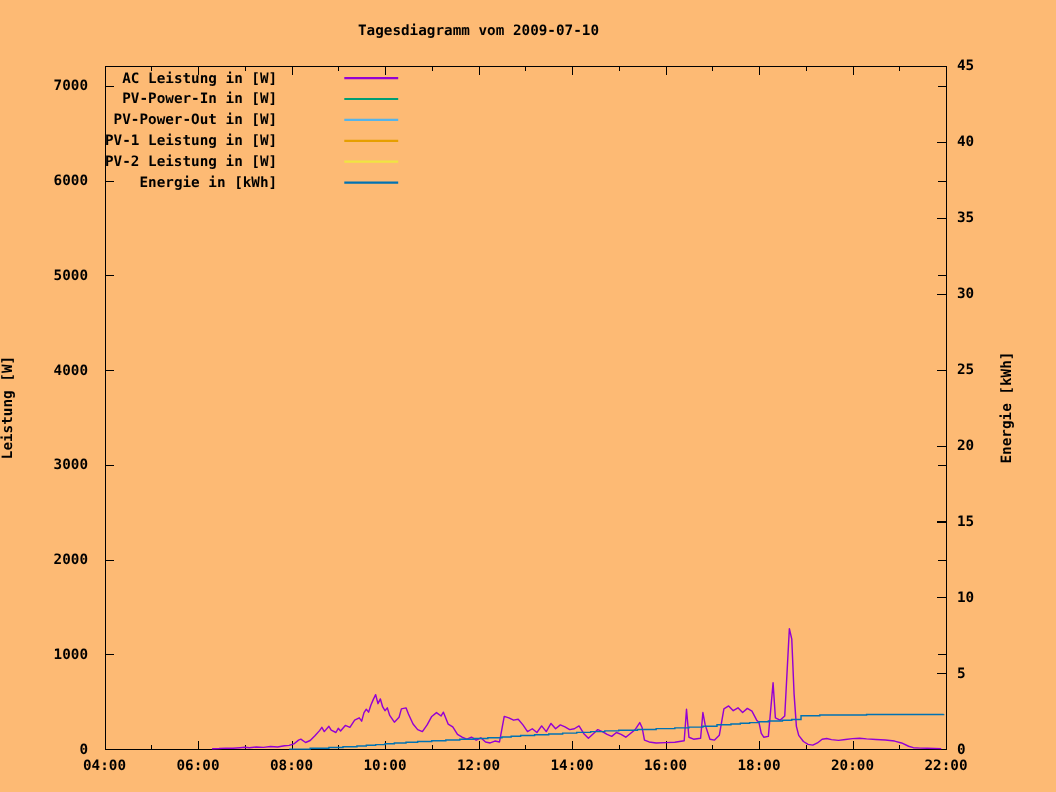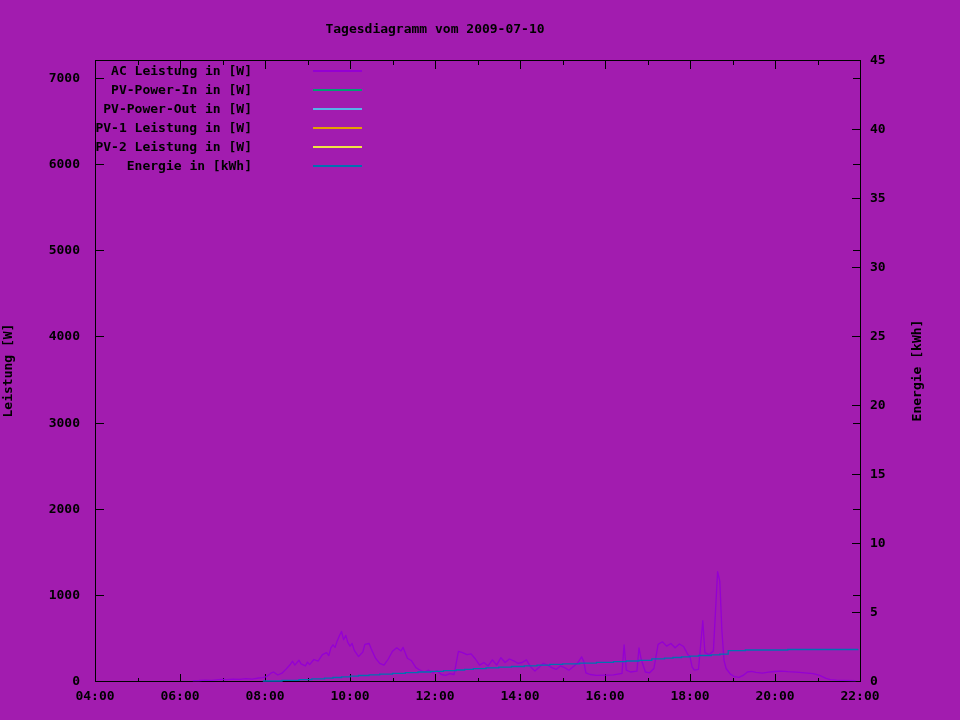--- a/index.html
+++ b/index.html
@@ -1,16 +1,16 @@
 <!DOCTYPE html>
 <html><head>
 <meta charset="utf-8">
 <style>
   html,body{margin:0;padding:0;background:#fff;}
-  .canvas{position:relative;width:960px;height:720px;background:#a21caf;overflow:hidden;
+  .canvas{position:relative;width:960px;height:720px;background:#fdba74;overflow:hidden;
           font-family:"DejaVu Sans Mono",monospace;}
   .chart-title{position:absolute;left:0;top:21px;width:870px;text-align:center;
                font-size:13px;font-weight:bold;color:#000;letter-spacing:0;}
   .ylabel{position:absolute;left:-173px;top:363px;width:360px;text-align:center;
           font-size:13px;font-weight:bold;color:#000;transform:rotate(-90deg);}
   .y2label{position:absolute;left:736px;top:363px;width:360px;text-align:center;
            font-size:13px;font-weight:bold;color:#000;transform:rotate(-90deg);}
   svg text{font-family:"DejaVu Sans Mono",monospace;font-size:13px;font-weight:bold;fill:#000;}
   svg .tick{stroke:#000;stroke-width:1;shape-rendering:crispEdges;}
   svg .border{fill:none;stroke:#000;stroke-width:1;shape-rendering:crispEdges;}

